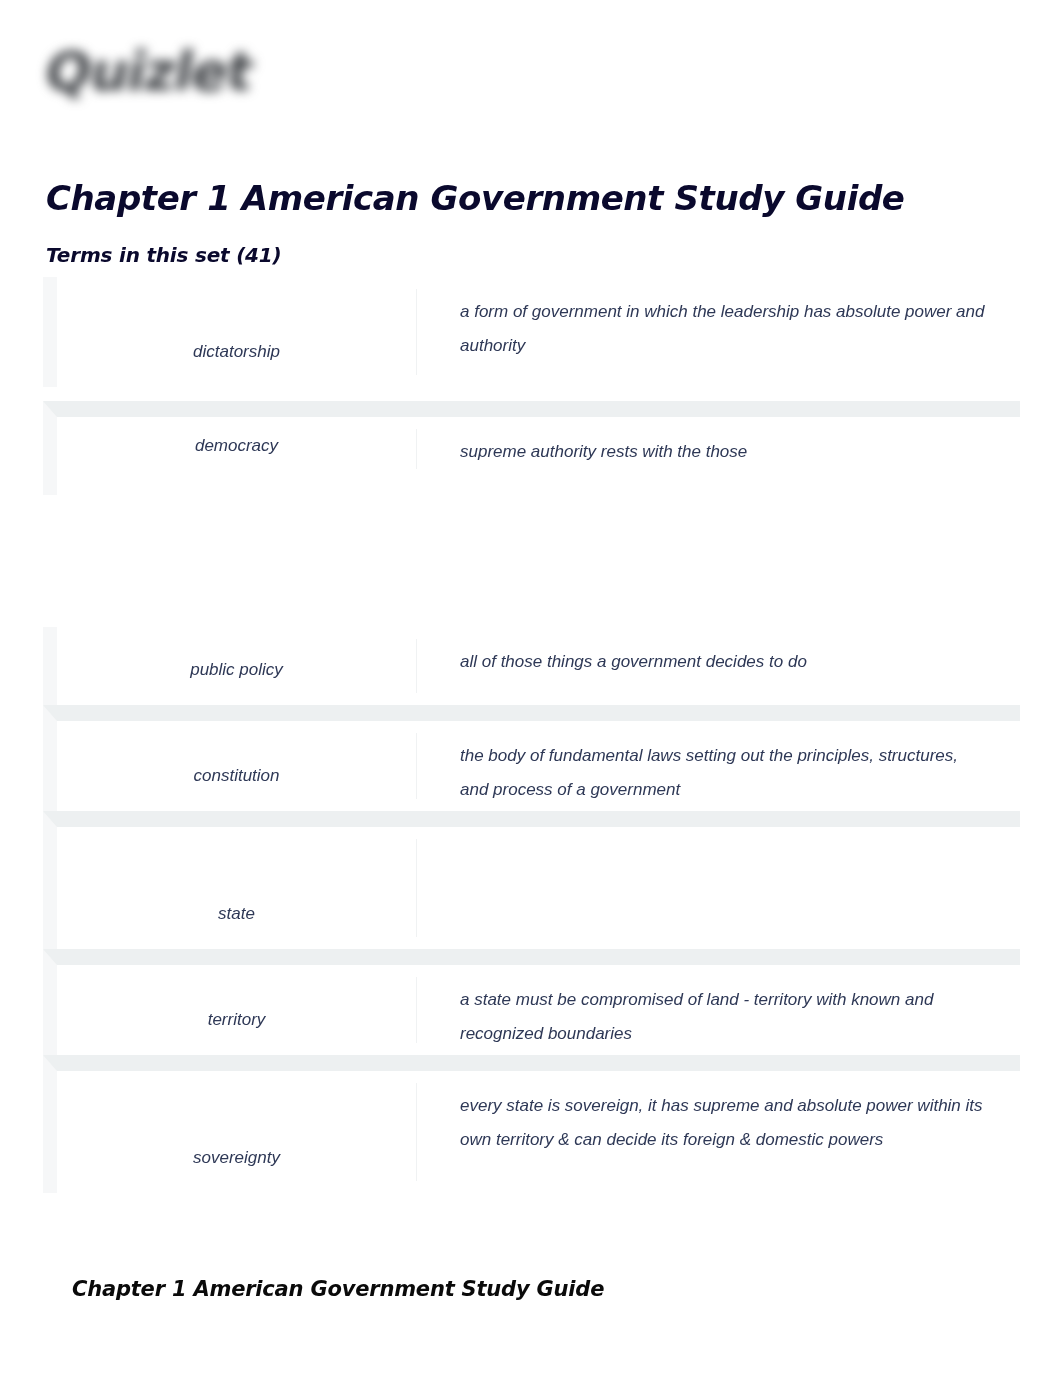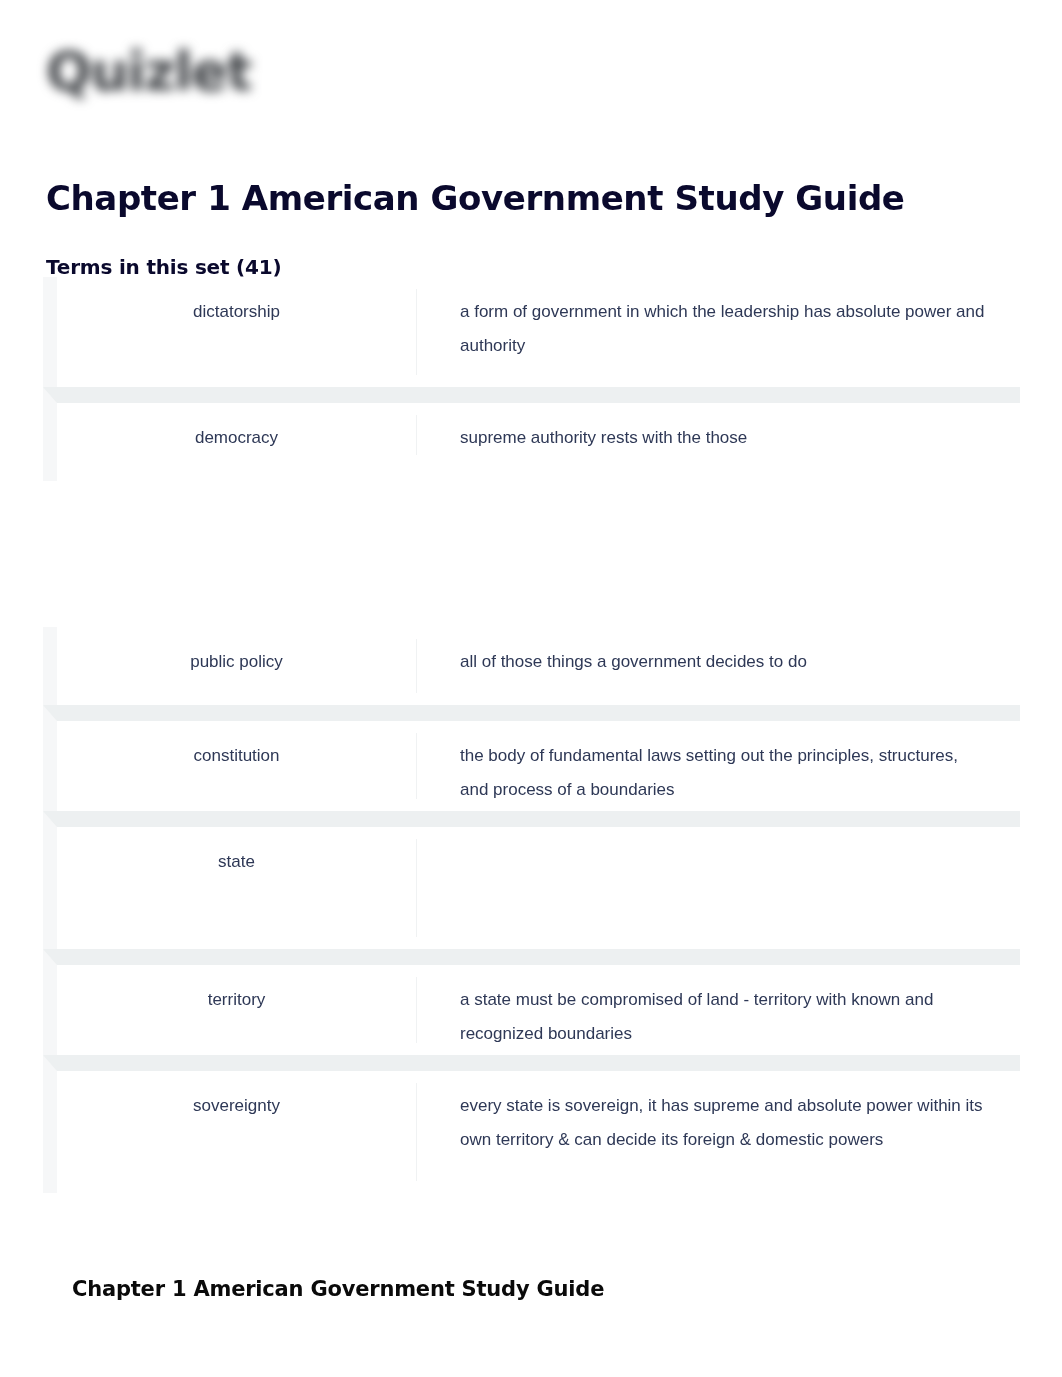--- a/index.html
+++ b/index.html
@@ -13,20 +13,21 @@
     font-family: "Liberation Sans", sans-serif;
     overflow: hidden;
     position: relative;
   }
 
   .page {
     position: relative;
     width: 1036px;
     height: 1377px;
     box-sizing: border-box;
+    font-style: italic;
   }
 
   
   .logo-wrap {
     position: absolute;
     left: 46px;
     top: 36px;
     width: 300px;
     height: 72px;
   }
@@ -51,21 +52,21 @@
     font-size: 34px;
     font-weight: 700;
     color: #0a092d;
     letter-spacing: -0.4px;
     line-height: 44px;
     white-space: nowrap;
   }
   .section-subtitle {
     position: absolute;
     left: 46px;
-    top: 236px;
+    top: 224px;
     font-family: "DejaVu Sans", sans-serif;
     font-size: 20px;
     font-weight: 700;
     color: #0a092d;
     letter-spacing: -0.2px;
     line-height: 28px;
     white-space: nowrap;
   }
 
   
@@ -97,21 +98,21 @@
     top: 12px;
     bottom: 12px;
     width: 1px;
     background: #f0f2f3;
   }
 
   .term-cell {
     width: 359px;
     flex: 0 0 359px;
     display: flex;
-    align-items: flex-start;
+    align-items: flex-end;
     justify-content: center;
     box-sizing: border-box;
     padding: 18px 24px;
   }
   .term-cell .cell-text {
     font-size: 17px;
     color: #2e3856;
     line-height: 34px;
     text-align: center;
   }
@@ -124,21 +125,21 @@
     padding: 18px 30px 18px 44px;
   }
   .def-cell .cell-text {
     font-size: 17px;
     color: #2e3856;
     line-height: 34px;
     text-align: left;
   }
 
   .row-h1 { height: 110px; }
-  .row-h2 { height: 80px; }
+  .row-h2 { height: 80px; margin-top: 14px; }
   .row-h3 { height: 78px; }
   .row-h4 { height: 106px; }
   .row-h5 { height: 138px; }
   .row-h6 { height: 106px; }
   .row-h7 { height: 138px; }
 
   
   .group-foot {
     height: 14px;
     background: #ffffff;
@@ -201,21 +202,21 @@
       </div>
       <div class="def-cell">
         <span class="cell-text">all of those things a government decides to do</span>
       </div>
     </div>
     <div class="term-row row-h4">
       <div class="term-cell">
         <span class="cell-text">constitution</span>
       </div>
       <div class="def-cell">
-        <span class="cell-text">the body of fundamental laws setting out the principles, structures, and process of a boundaries</span>
+        <span class="cell-text">the body of fundamental laws setting out the principles, structures, and process of a government</span>
       </div>
     </div>
     <div class="term-row row-h5">
       <div class="term-cell">
         <span class="cell-text">state</span>
       </div>
     </div>
     <div class="term-row row-h6">
       <div class="term-cell">
         <span class="cell-text">territory</span>

